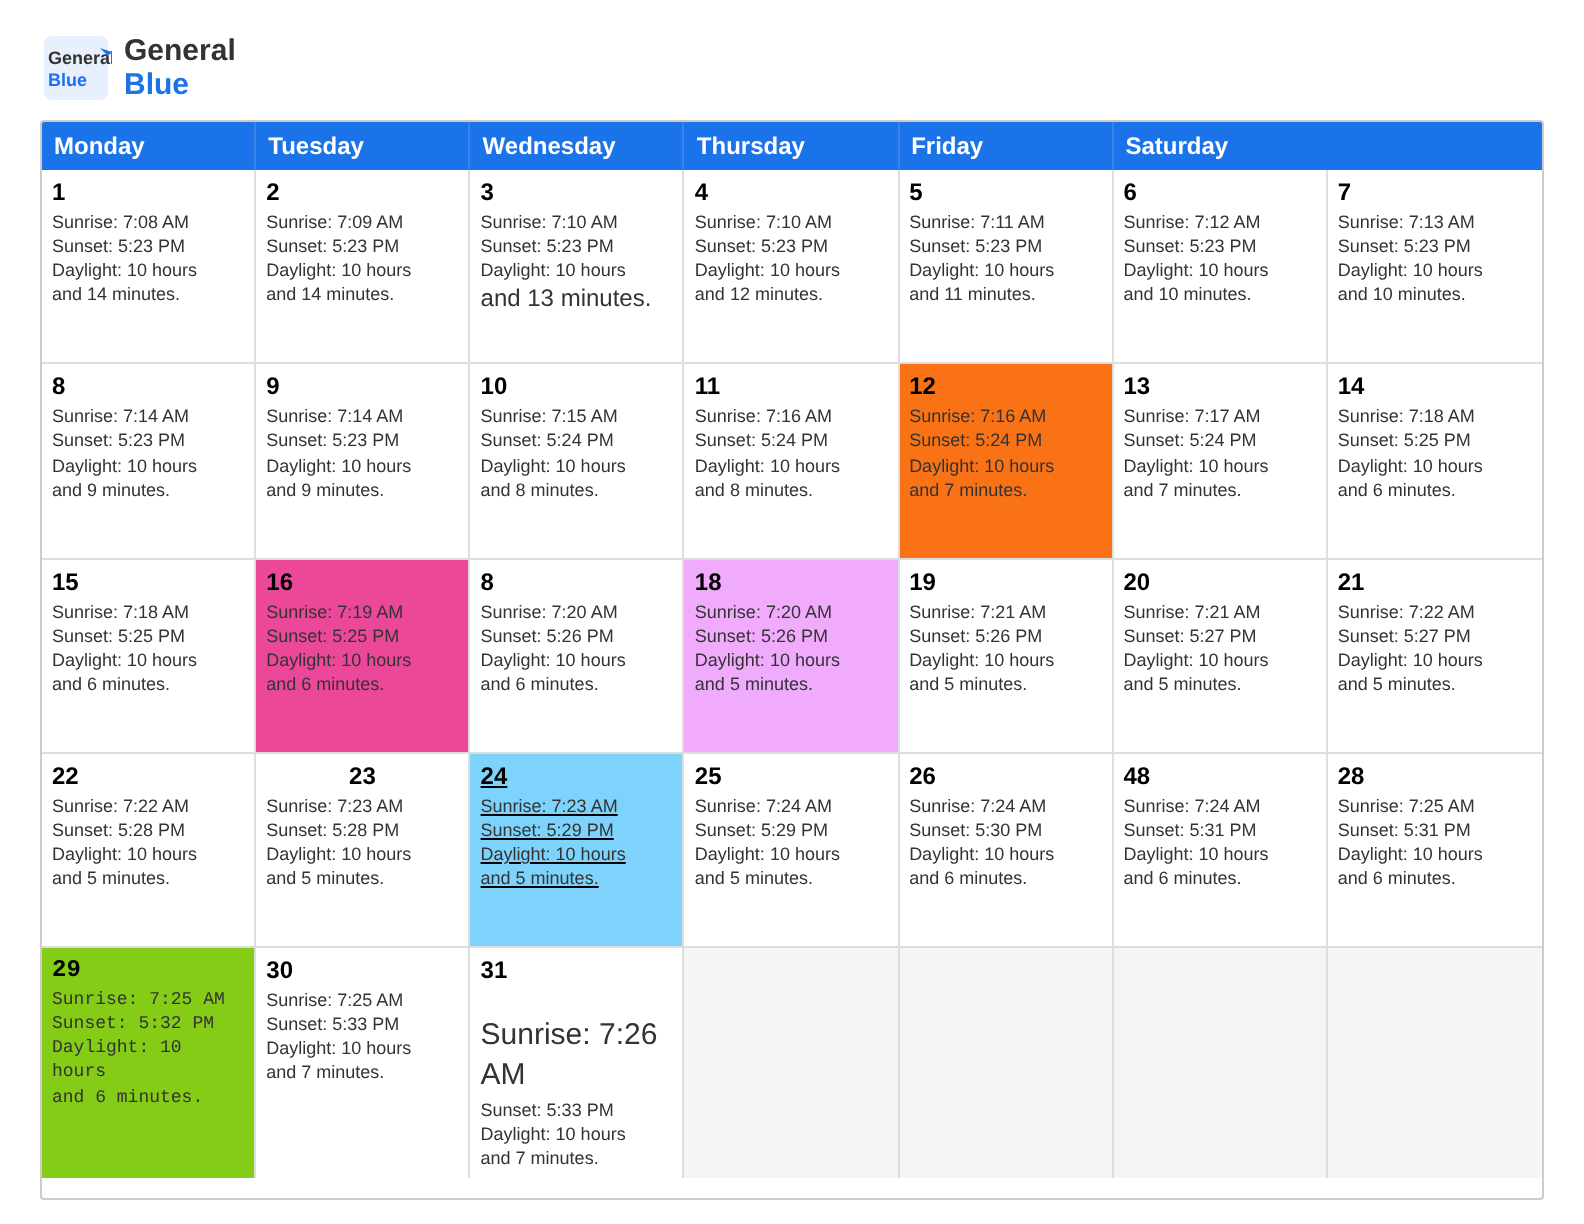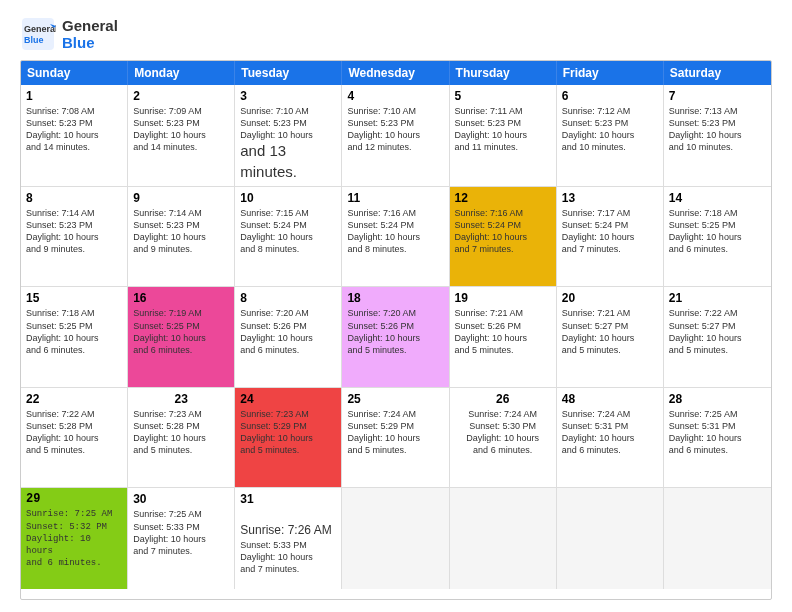--- a/index.html
+++ b/index.html
@@ -80,21 +80,20 @@
   </div>
 </div>
     <div class="title-block">
       <div class="month-title"></div>
       <div class="location"></div>
     </div>
   </div>
 
   <div class="calendar">
     <div class="cal-header">
-    <div class="cal-header-cell">Sunday</div>
         <div class="cal-header-cell">Monday</div>
         <div class="cal-header-cell">Tuesday</div>
         <div class="cal-header-cell">Wednesday</div>
         <div class="cal-header-cell">Thursday</div>
         <div class="cal-header-cell">Friday</div>
         <div class="cal-header-cell">Saturday</div>
       </div>
     <div id="cal-body" style="display: flex; flex-direction: column; height: calc(504px);">
     <div style="display: grid; grid-template-columns: repeat(7, 1fr); flex: 1 1 0%;">
           <div style="border-right: 1px solid rgb(221, 221, 221); border-bottom: 1px solid rgb(221, 221, 221); padding: 4px 5px; background: rgb(255, 255, 255); overflow: hidden;">
@@ -109,21 +108,21 @@
             <div style="font-size: 9px; line-height: 1.35; color: rgb(51, 51, 51);">Sunrise: 7:09 AM</div>
             <div style="font-size: 9px; line-height: 1.35; color: rgb(51, 51, 51);">Sunset: 5:23 PM</div>
             <div style="font-size: 9px; line-height: 1.35; color: rgb(51, 51, 51);">Daylight: 10 hours</div>
             <div style="font-size: 9px; line-height: 1.35; color: rgb(51, 51, 51);">and 14 minutes.</div>
           </div>
           <div style="border-right: 1px solid rgb(221, 221, 221); border-bottom: 1px solid rgb(221, 221, 221); padding: 4px 5px; background: rgb(255, 255, 255); overflow: hidden;">
             <span style="font-size: 12px; font-weight: bold; display: block; margin-bottom: 2px;">3</span>
             <div style="font-size: 9px; line-height: 1.35; color: rgb(51, 51, 51);">Sunrise: 7:10 AM</div>
             <div style="font-size: 9px; line-height: 1.35; color: rgb(51, 51, 51);">Sunset: 5:23 PM</div>
             <div style="font-size: 9px; line-height: 1.35; color: rgb(51, 51, 51);">Daylight: 10 hours</div>
-            <div style="font-size: 15px; line-height: 1.35; color: rgb(51, 51, 51);">and 13 minutes.</div>
+            <div style="font-size: 12px; line-height: 1.35; color: rgb(51, 51, 51);">and 13 minutes.</div>
           </div>
           <div style="border-right: 1px solid rgb(221, 221, 221); border-bottom: 1px solid rgb(221, 221, 221); padding: 4px 5px; background: rgb(255, 255, 255); overflow: hidden;">
             <span style="font-size: 12px; font-weight: bold; display: block; margin-bottom: 2px;">4</span>
             <div style="font-size: 9px; line-height: 1.35; color: rgb(51, 51, 51);">Sunrise: 7:10 AM</div>
             <div style="font-size: 9px; line-height: 1.35; color: rgb(51, 51, 51);">Sunset: 5:23 PM</div>
             <div style="font-size: 9px; line-height: 1.35; color: rgb(51, 51, 51);">Daylight: 10 hours</div>
             <div style="font-size: 9px; line-height: 1.35; color: rgb(51, 51, 51);">and 12 minutes.</div>
           </div>
           <div style="border-right: 1px solid rgb(221, 221, 221); border-bottom: 1px solid rgb(221, 221, 221); padding: 4px 5px; background: rgb(255, 255, 255); overflow: hidden;">
             <span style="font-size: 12px; font-weight: bold; display: block; margin-bottom: 2px;">5</span>
@@ -169,21 +168,21 @@
             <div style="font-size: 9px; line-height: 1.35; color: rgb(51, 51, 51);">Daylight: 10 hours</div>
             <div style="font-size: 9px; line-height: 1.35; color: rgb(51, 51, 51);">and 8 minutes.</div>
           </div>
           <div style="border-right: 1px solid rgb(221, 221, 221); border-bottom: 1px solid rgb(221, 221, 221); padding: 4px 5px; background: rgb(255, 255, 255); overflow: hidden;">
             <span style="font-size: 12px; font-weight: bold; display: block; margin-bottom: 2px;">11</span>
             <div style="font-size: 9px; line-height: 1.35; color: rgb(51, 51, 51);">Sunrise: 7:16 AM</div>
             <div style="font-size: 9px; line-height: 1.35; color: rgb(51, 51, 51);">Sunset: 5:24 PM</div>
             <div style="font-size: 9px; line-height: 1.35; color: rgb(51, 51, 51);">Daylight: 10 hours</div>
             <div style="font-size: 9px; line-height: 1.35; color: rgb(51, 51, 51);">and 8 minutes.</div>
           </div>
-          <div style="border-right: 1px solid rgb(221, 221, 221); border-bottom: 1px solid rgb(221, 221, 221); padding: 4px 5px; background: #eab308; overflow: hidden;">
+          <div style="border-right: 1px solid rgb(221, 221, 221); border-bottom: 1px solid rgb(221, 221, 221); padding: 4px 5px; background: #f97316; overflow: hidden;">
             <span style="font-size: 12px; font-weight: bold; display: block; margin-bottom: 2px;">12</span>
             <div style="font-size: 9px; line-height: 1.35; color: rgb(51, 51, 51);">Sunrise: 7:16 AM</div>
             <div style="font-size: 9px; line-height: 1.35; color: rgb(51, 51, 51);">Sunset: 5:24 PM</div>
             <div style="font-size: 9px; line-height: 1.35; color: rgb(51, 51, 51);">Daylight: 10 hours</div>
             <div style="font-size: 9px; line-height: 1.35; color: rgb(51, 51, 51);">and 7 minutes.</div>
           </div>
           <div style="border-right: 1px solid rgb(221, 221, 221); border-bottom: 1px solid rgb(221, 221, 221); padding: 4px 5px; background: rgb(255, 255, 255); overflow: hidden;">
             <span style="font-size: 12px; font-weight: bold; display: block; margin-bottom: 2px;">13</span>
             <div style="font-size: 9px; line-height: 1.35; color: rgb(51, 51, 51);">Sunrise: 7:17 AM</div>
             <div style="font-size: 9px; line-height: 1.35; color: rgb(51, 51, 51);">Sunset: 5:24 PM</div>
@@ -257,35 +256,35 @@
             <div style="font-size: 9px; line-height: 1.35; color: rgb(51, 51, 51);">Daylight: 10 hours</div>
             <div style="font-size: 9px; line-height: 1.35; color: rgb(51, 51, 51);">and 5 minutes.</div>
           </div>
           <div style="border-right: 1px solid rgb(221, 221, 221); border-bottom: 1px solid rgb(221, 221, 221); padding: 4px 5px; background: rgb(255, 255, 255); overflow: hidden;">
             <span style="font-size: 12px; font-weight: bold; display: block; margin-bottom: 2px; text-align: center;">23</span>
             <div style="font-size: 9px; line-height: 1.35; color: rgb(51, 51, 51);">Sunrise: 7:23 AM</div>
             <div style="font-size: 9px; line-height: 1.35; color: rgb(51, 51, 51);">Sunset: 5:28 PM</div>
             <div style="font-size: 9px; line-height: 1.35; color: rgb(51, 51, 51);">Daylight: 10 hours</div>
             <div style="font-size: 9px; line-height: 1.35; color: rgb(51, 51, 51);">and 5 minutes.</div>
           </div>
-          <div style="border-right: 1px solid rgb(221, 221, 221); border-bottom: 1px solid rgb(221, 221, 221); padding: 4px 5px; background: #ef4444; overflow: hidden;">
+          <div style="border-right: 1px solid rgb(221, 221, 221); border-bottom: 1px solid rgb(221, 221, 221); padding: 4px 5px; background: #7dd3fc; overflow: hidden; text-decoration: underline;">
             <span style="font-size: 12px; font-weight: bold; display: block; margin-bottom: 2px;">24</span>
             <div style="font-size: 9px; line-height: 1.35; color: rgb(51, 51, 51);">Sunrise: 7:23 AM</div>
             <div style="font-size: 9px; line-height: 1.35; color: rgb(51, 51, 51);">Sunset: 5:29 PM</div>
             <div style="font-size: 9px; line-height: 1.35; color: rgb(51, 51, 51);">Daylight: 10 hours</div>
             <div style="font-size: 9px; line-height: 1.35; color: rgb(51, 51, 51);">and 5 minutes.</div>
           </div>
           <div style="border-right: 1px solid rgb(221, 221, 221); border-bottom: 1px solid rgb(221, 221, 221); padding: 4px 5px; background: rgb(255, 255, 255); overflow: hidden;">
             <span style="font-size: 12px; font-weight: bold; display: block; margin-bottom: 2px;">25</span>
             <div style="font-size: 9px; line-height: 1.35; color: rgb(51, 51, 51);">Sunrise: 7:24 AM</div>
             <div style="font-size: 9px; line-height: 1.35; color: rgb(51, 51, 51);">Sunset: 5:29 PM</div>
             <div style="font-size: 9px; line-height: 1.35; color: rgb(51, 51, 51);">Daylight: 10 hours</div>
             <div style="font-size: 9px; line-height: 1.35; color: rgb(51, 51, 51);">and 5 minutes.</div>
           </div>
-          <div style="border-right: 1px solid rgb(221, 221, 221); border-bottom: 1px solid rgb(221, 221, 221); padding: 4px 5px; background: rgb(255, 255, 255); overflow: hidden; text-align: center;">
+          <div style="border-right: 1px solid rgb(221, 221, 221); border-bottom: 1px solid rgb(221, 221, 221); padding: 4px 5px; background: rgb(255, 255, 255); overflow: hidden;">
             <span style="font-size: 12px; font-weight: bold; display: block; margin-bottom: 2px;">26</span>
             <div style="font-size: 9px; line-height: 1.35; color: rgb(51, 51, 51);">Sunrise: 7:24 AM</div>
             <div style="font-size: 9px; line-height: 1.35; color: rgb(51, 51, 51);">Sunset: 5:30 PM</div>
             <div style="font-size: 9px; line-height: 1.35; color: rgb(51, 51, 51);">Daylight: 10 hours</div>
             <div style="font-size: 9px; line-height: 1.35; color: rgb(51, 51, 51);">and 6 minutes.</div>
           </div>
           <div style="border-right: 1px solid rgb(221, 221, 221); border-bottom: 1px solid rgb(221, 221, 221); padding: 4px 5px; background: rgb(255, 255, 255); overflow: hidden;">
             <span style="font-size: 12px; font-weight: bold; display: block; margin-bottom: 2px;">48</span>
             <div style="font-size: 9px; line-height: 1.35; color: rgb(51, 51, 51);">Sunrise: 7:24 AM</div>
             <div style="font-size: 9px; line-height: 1.35; color: rgb(51, 51, 51);">Sunset: 5:31 PM</div>
@@ -310,21 +309,21 @@
           </div>
           <div style="border-right: 1px solid rgb(221, 221, 221); border-bottom: none; padding: 4px 5px; background: rgb(255, 255, 255); overflow: hidden;">
             <span style="font-size: 12px; font-weight: bold; display: block; margin-bottom: 2px;">30</span>
             <div style="font-size: 9px; line-height: 1.35; color: rgb(51, 51, 51);">Sunrise: 7:25 AM</div>
             <div style="font-size: 9px; line-height: 1.35; color: rgb(51, 51, 51);">Sunset: 5:33 PM</div>
             <div style="font-size: 9px; line-height: 1.35; color: rgb(51, 51, 51);">Daylight: 10 hours</div>
             <div style="font-size: 9px; line-height: 1.35; color: rgb(51, 51, 51);">and 7 minutes.</div>
           </div>
           <div style="border-right: 1px solid rgb(221, 221, 221); border-bottom: none; padding: 4px 5px; background: rgb(255, 255, 255); overflow: hidden;">
             <span style="font-size: 12px; font-weight: bold; display: block; margin-bottom: 2px;">31</span>
-            <div style="font-size: 12px; line-height: 1.35; color: rgb(51, 51, 51); margin-top: 16px;">Sunrise: 7:26 AM</div>
+            <div style="font-size: 15px; line-height: 1.35; color: rgb(51, 51, 51); margin-top: 16px;">Sunrise: 7:26 AM</div>
             <div style="font-size: 9px; line-height: 1.35; color: rgb(51, 51, 51);">Sunset: 5:33 PM</div>
             <div style="font-size: 9px; line-height: 1.35; color: rgb(51, 51, 51);">Daylight: 10 hours</div>
             <div style="font-size: 9px; line-height: 1.35; color: rgb(51, 51, 51);">and 7 minutes.</div>
           </div>
           <div style="border-right: 1px solid rgb(221, 221, 221); border-bottom: none; padding: 4px 5px; background: rgb(245, 245, 245); overflow: hidden;"></div>
           <div style="border-right: 1px solid rgb(221, 221, 221); border-bottom: none; padding: 4px 5px; background: rgb(245, 245, 245); overflow: hidden;"></div>
           <div style="border-right: 1px solid rgb(221, 221, 221); border-bottom: none; padding: 4px 5px; background: rgb(245, 245, 245); overflow: hidden;"></div>
           <div style="border-right: none; border-bottom: none; padding: 4px 5px; background: rgb(245, 245, 245); overflow: hidden;"></div>
         </div>
       </div>

